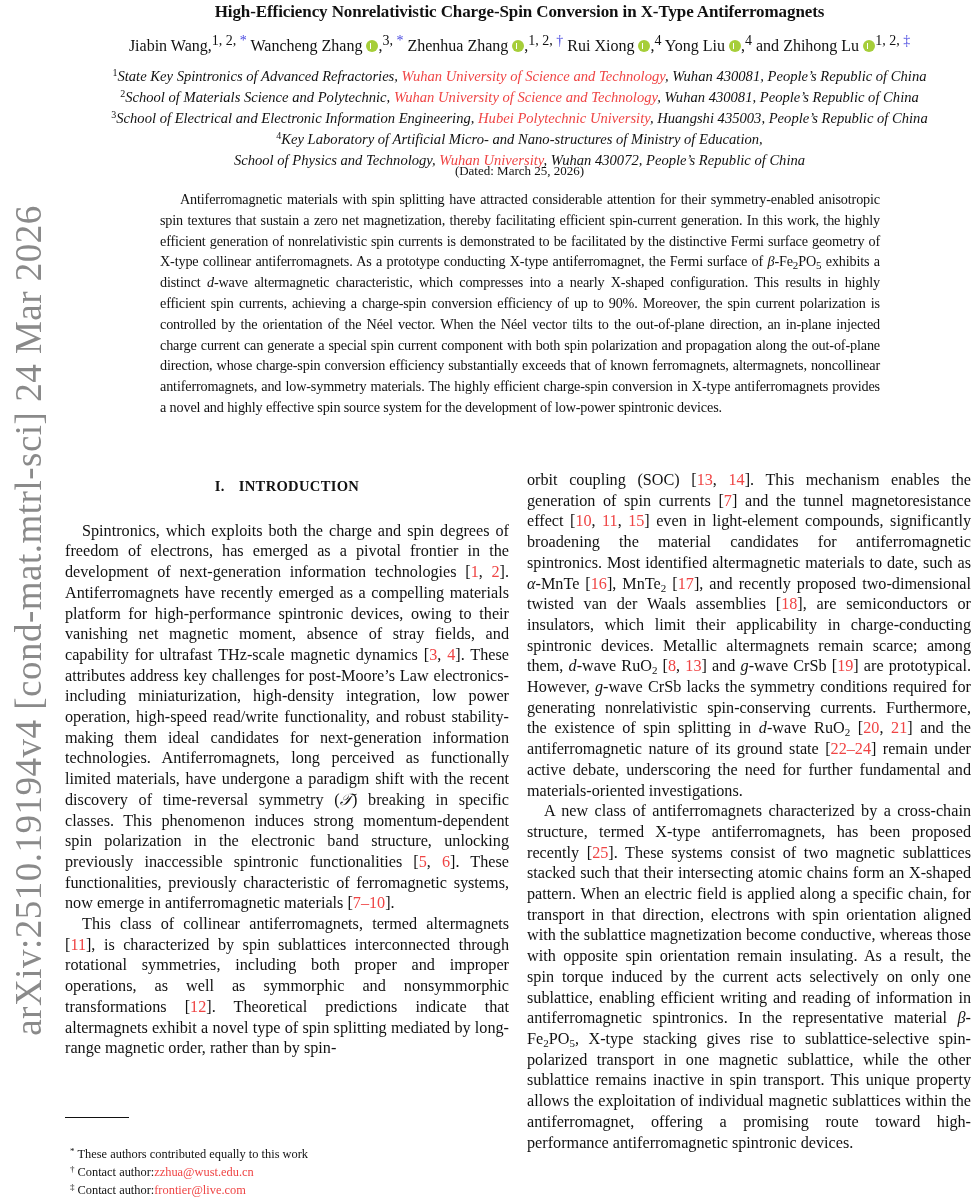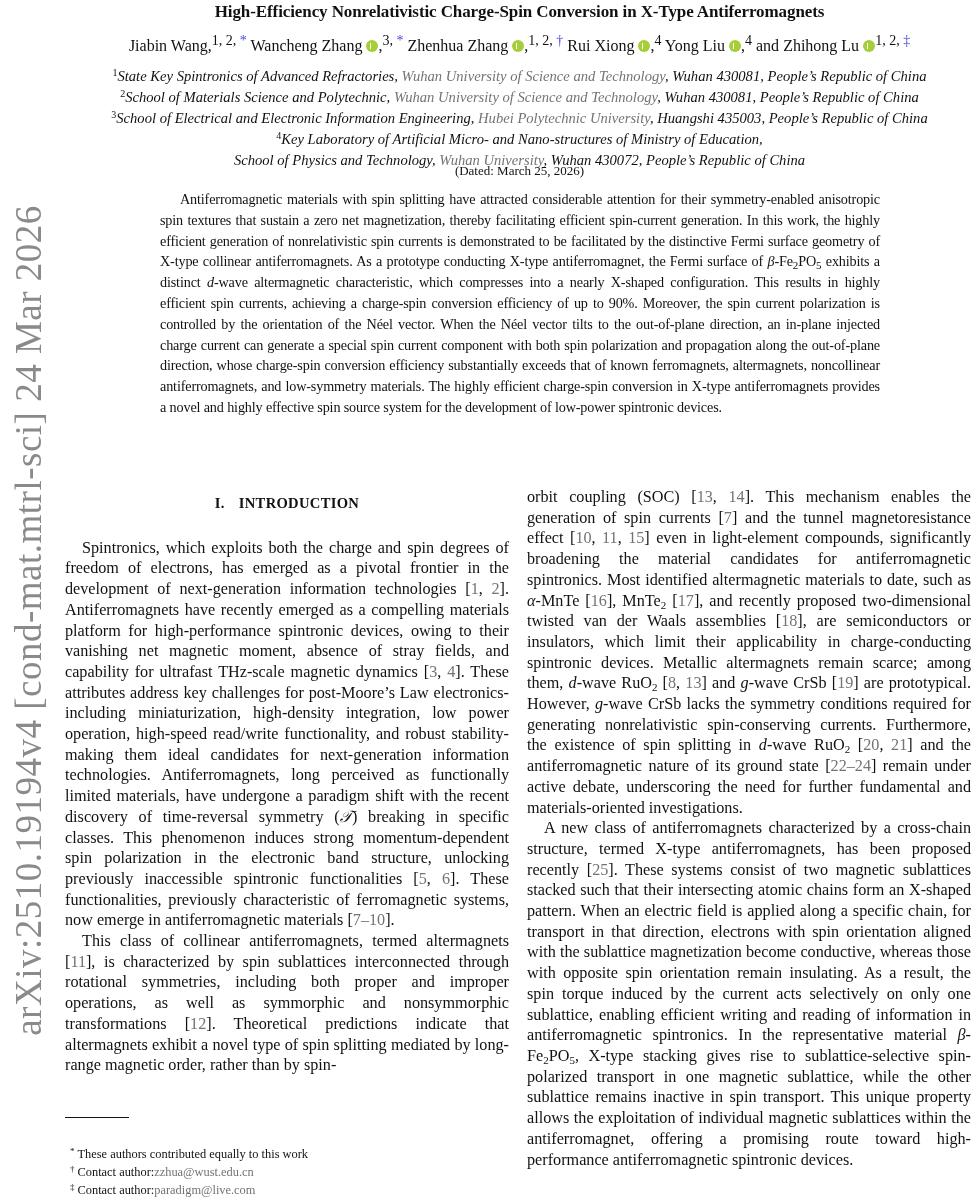--- a/index.html
+++ b/index.html
@@ -1,20 +1,20 @@
 <!DOCTYPE html>
 <html><head>
 <meta charset="utf-8">
 <style>
   html, body { margin: 0; padding: 0; background: #ffffff; }
   body {
     width: 979px; height: 1200px; position: relative; overflow: hidden;
     font-family: "Liberation Serif", "DejaVu Serif", serif; color: #111;
   }
-  a, .link { color: #737373; text-decoration: none; }
+  a, .link { color: #ef4444; text-decoration: none; }
   .arxiv-stamp {
     position: absolute; left: 2px; top: 150px; width: 52px; height: 940px;
     display: flex; align-items: center; justify-content: center;
   }
   .arxiv-stamp span {
     display: block; white-space: nowrap; transform: rotate(-90deg);
     font-size: 37px; color: #8a8a8a; letter-spacing: 0.5px;
   }
   .title {
     position: absolute; left: 60px; width: 919px; top: 2px; text-align: center;
@@ -43,21 +43,21 @@
     position: absolute; left: 60px; width: 919px; top: 163px; text-align: center;
     font-size: 13px;
   }
   .abstract {
     position: absolute; left: 160px; width: 720px; top: 189px;
     font-size: 14.2px; line-height: 20.8px; text-align: justify; text-indent: 20px;
     letter-spacing: -0.15px;
   }
   .col {
     position: absolute; top: 470px; width: 444px;
-    font-size: 16.2px; line-height: 20.7px; text-align: justify; margin-top: 17px;
+    font-size: 16.2px; line-height: 20.7px; text-align: justify;
   }
   .col-left { left: 65px; }
   .col-right { left: 527px; }
   .section-heading {
     text-align: center; font-weight: bold; font-size: 14.6px; margin: 6px 0 24px 0;
     letter-spacing: 0.3px;
   }
   .section-heading .num { margin-right: 14px; }
   .para { text-indent: 17px; margin: 0; }
   .para-noindent { margin: 0; }
@@ -109,14 +109,14 @@
 
 <div class="col col-right">
   <p class="para-noindent"><span>orbit coupling (SOC) [</span><a>13</a>, <a>14</a><span>]. This mechanism enables the generation of spin currents [</span><a>7</a><span>] and the tunnel magnetoresistance effect [</span><a>10</a>, <a>11</a>, <a>15</a><span>] even in light-element compounds, significantly broadening the material candidates for antiferromagnetic spintronics. Most identified altermagnetic materials to date, such as </span><em class="var">α</em><span>-MnTe [</span><a>16</a><span class="chem"><span>], MnTe</span><sub>2</sub></span><span> [</span><a>17</a><span>], and recently proposed two-dimensional twisted van der Waals assemblies [</span><a>18</a><span>], are semiconductors or insulators, which limit their applicability in charge-conducting spintronic devices. Metallic altermagnets remain scarce; among them, </span><em class="var">d</em><span class="chem"><span>-wave RuO</span><sub>2</sub></span><span> [</span><a>8</a>, <a>13</a><span>] and </span><em class="var">g</em><span>-wave CrSb [</span><a>19</a><span>] are prototypical. However, </span><em class="var">g</em><span>-wave CrSb lacks the symmetry conditions required for generating nonrelativistic spin-conserving currents. Furthermore, the existence of spin splitting in </span><em class="var">d</em><span class="chem"><span>-wave RuO</span><sub>2</sub></span><span> [</span><a>20</a>, <a>21</a><span>] and the antiferromagnetic nature of its ground state [</span><a>22–24</a><span>] remain under active debate, underscoring the need for further fundamental and materials-oriented investigations.</span></p>
   <p class="para"><span>A new class of antiferromagnets characterized by a cross-chain structure, termed X-type antiferromagnets, has been proposed recently [</span><a>25</a><span>]. These systems consist of two magnetic sublattices stacked such that their intersecting atomic chains form an X-shaped pattern. When an electric field is applied along a specific chain, for transport in that direction, electrons with spin orientation aligned with the sublattice magnetization become conductive, whereas those with opposite spin orientation remain insulating. As a result, the spin torque induced by the current acts selectively on only one sublattice, enabling efficient writing and reading of information in antiferromagnetic spintronics. In the representative material </span><em class="var">β</em><span class="chem"><span>-Fe</span><sub>2</sub><span>PO</span><sub>5</sub></span><span>, X-type stacking gives rise to sublattice-selective spin-polarized transport in one magnetic sublattice, while the other sublattice remains inactive in spin transport. This unique property allows the exploitation of individual magnetic sublattices within the antiferromagnet, offering a promising route toward high-performance antiferromagnetic spintronic devices.</span></p>
 </div>
 
 <div class="footnote-rule"></div>
 <div class="footnotes">
   <div><sup>*</sup><span>These authors contributed equally to this work</span></div>
   <div><sup>†</sup><span>Contact author:</span><a>zzhua@wust.edu.cn</a></div>
-  <div><sup>‡</sup><span>Contact author:</span><a>paradigm@live.com</a></div>
+  <div><sup>‡</sup><span>Contact author:</span><a>frontier@live.com</a></div>
 </div>
 
 </body></html>

